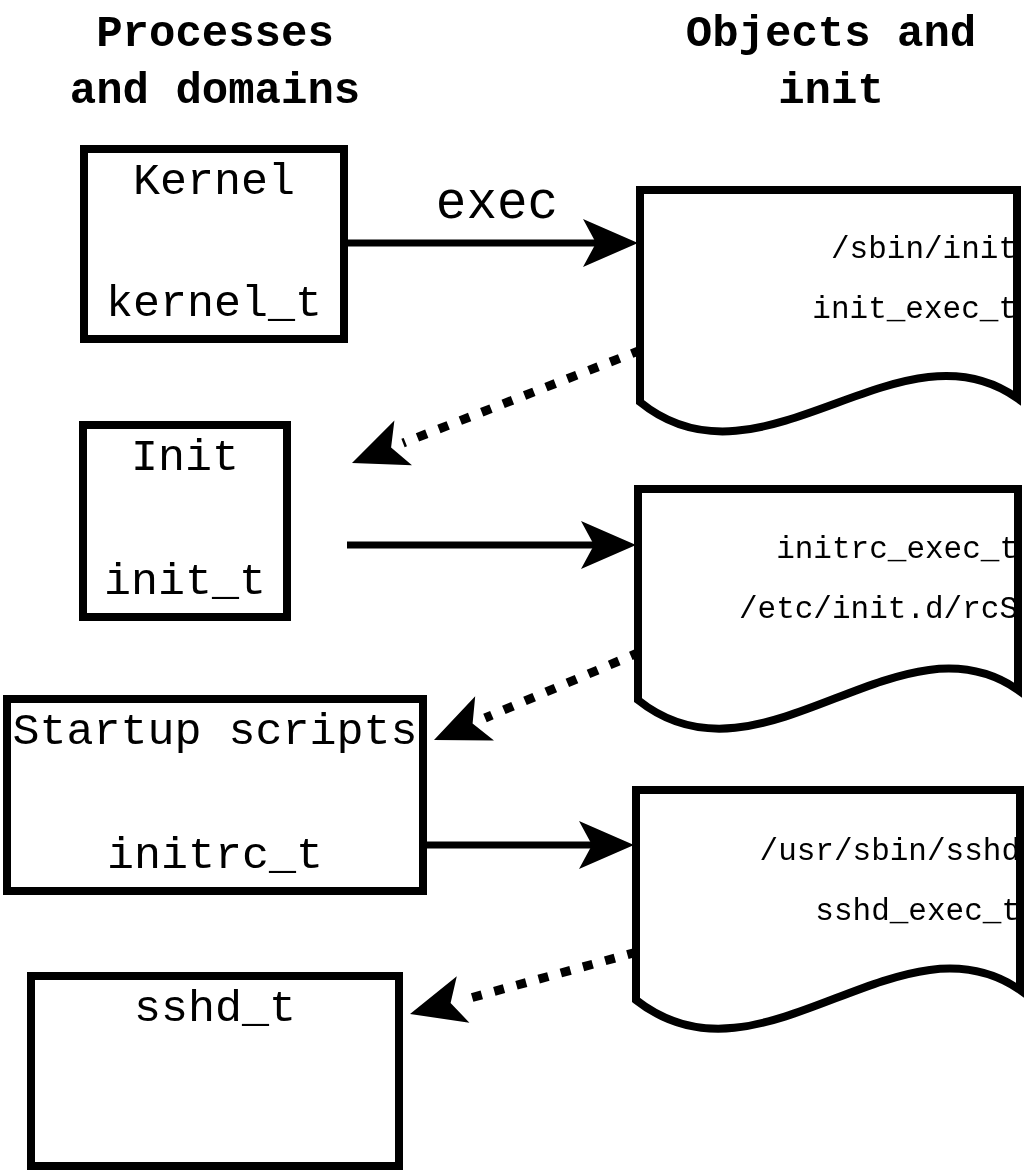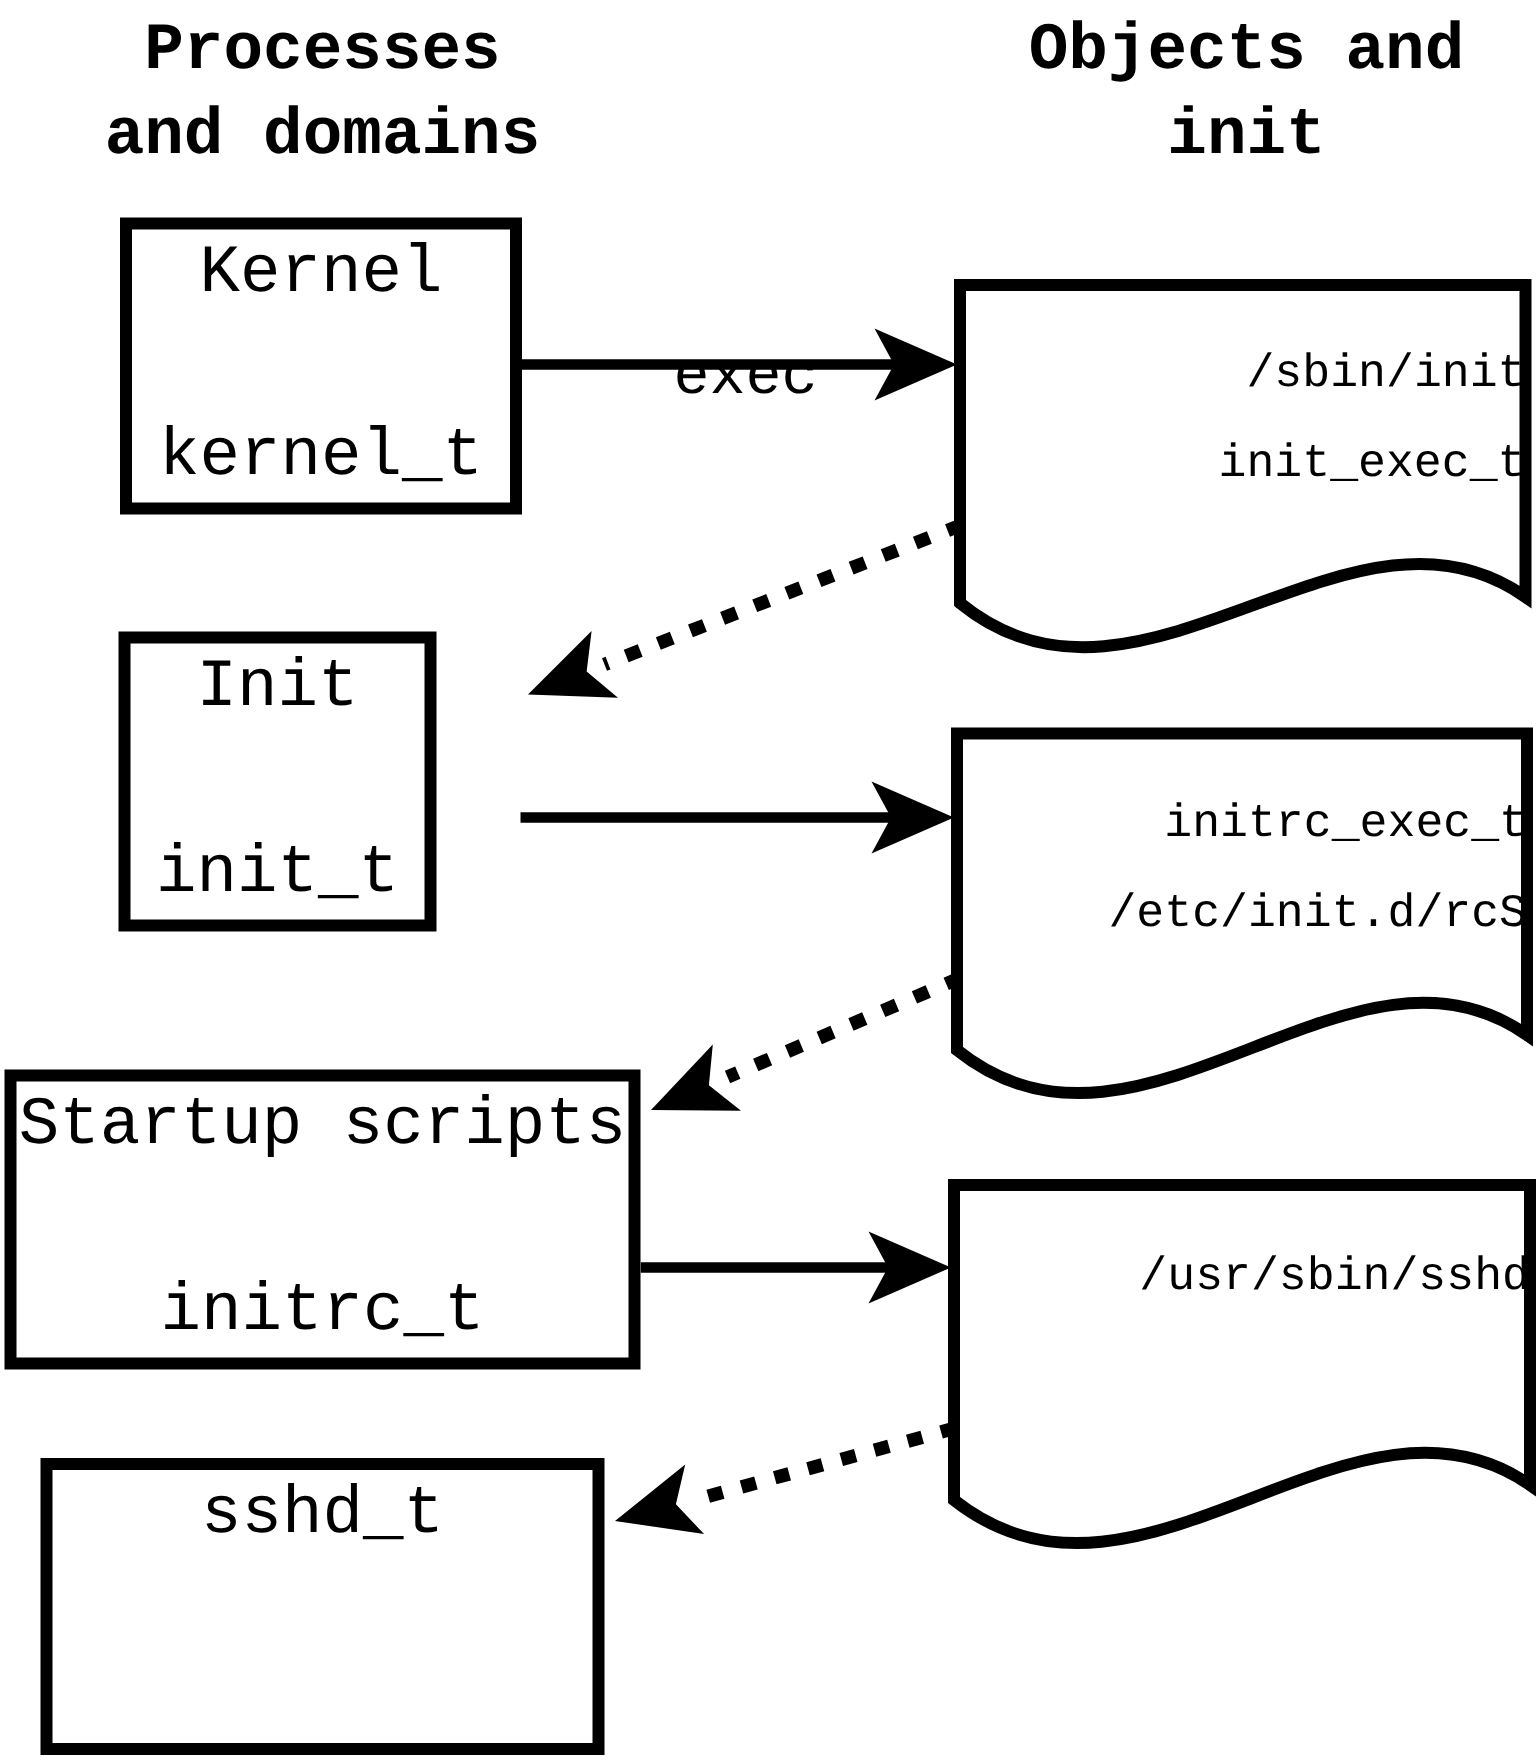--- a/index.html
+++ b/index.html
@@ -18,23 +18,22 @@
     position:absolute;border:8px solid var(--ink);background:var(--paper);
     box-sizing:border-box;display:flex;flex-direction:column;
     justify-content:space-between;align-items:center;
     font-size:45px;line-height:60px;text-align:center;
   }
   .doclabel{
     position:absolute;font-size:31px;line-height:60px;text-align:right;
     white-space:nowrap;
   }
   .edgelabel{
-    position:absolute;font-size:40px;line-height:60px;text-align:center;
+    position:absolute;font-size:51px;line-height:60px;text-align:center;
     white-space:nowrap;
-    margin-top:48px;
   }
   svg .doc{fill:var(--paper);stroke:var(--ink);stroke-width:8;}
   svg .solidline{stroke:var(--ink);stroke-width:7;fill:none;}
   svg .dotline{stroke:var(--ink);stroke-width:9;fill:none;stroke-dasharray:10 13;}
   svg .head{fill:var(--ink);stroke:none;}
 </style>
 </head>
 <body>
 
 <div class="canvas">
@@ -74,35 +73,36 @@
   </div>
 
   <div class="pbox" style="left:80px;top:145px;width:268px;height:198px">
     <div>Kernel</div>
     <div>kernel_t</div>
   </div>
   <div class="pbox" style="left:79px;top:421px;width:212px;height:200px">
     <div>Init</div>
     <div>init_t</div>
   </div>
-  <div class="pbox" style="left:3px;top:713px;width:424px;height:200px">
+  <div class="pbox" style="left:3px;top:695px;width:424px;height:200px">
     <div>Startup scripts</div>
     <div>initrc_t</div>
   </div>
   <div class="pbox" style="left:27px;top:972px;width:376px;height:198px">
     <div>sshd_t</div>
   </div>
 
   <div class="doclabel" style="left:640px;top:220px;width:377px">
     <div>/sbin/init</div>
     <div>init_exec_t</div>
   </div>
   <div class="doclabel" style="left:638px;top:520px;width:380px">
     <div>initrc_exec_t</div>
     <div>/etc/init.d/rcS</div>
   </div>
   <div class="doclabel" style="left:636px;top:822px;width:384px">
     <div>/usr/sbin/sshd</div>
+    <div>sshd_exec_t</div>
   </div>
 
   <div class="edgelabel" style="left:417px;top:175px;width:160px">exec</div>
 
 </div>
 
 </body></html>

